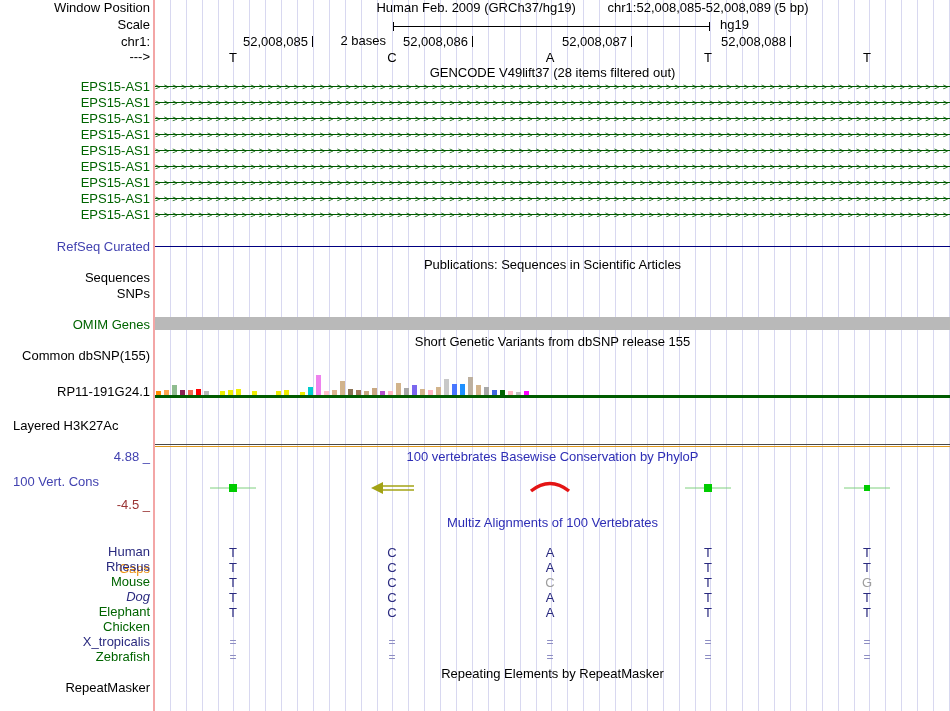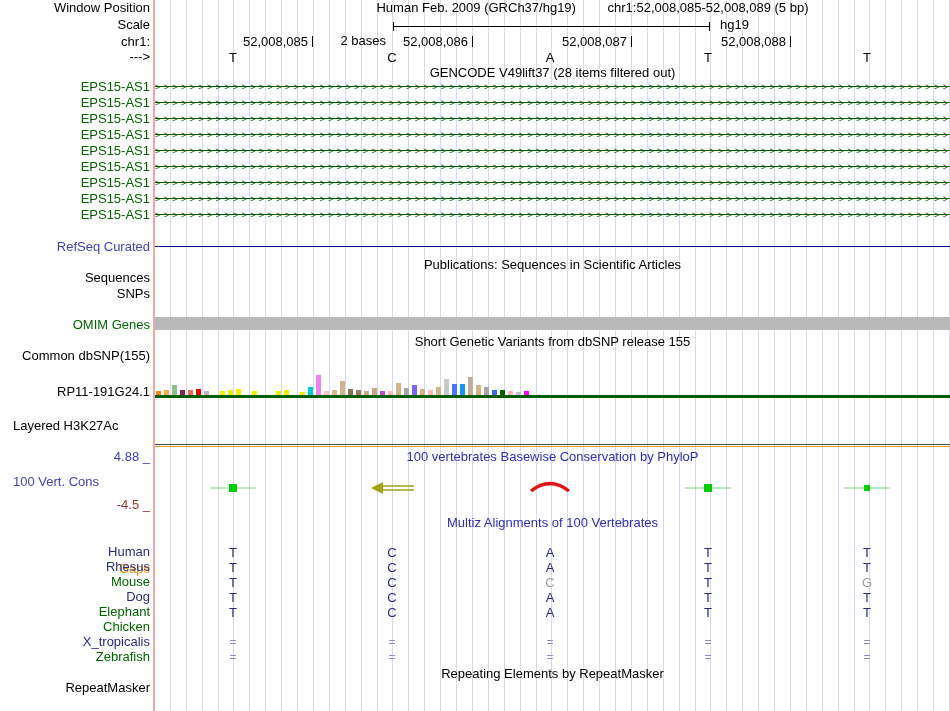--- a/index.html
+++ b/index.html
@@ -203,21 +203,21 @@
       <div class="nt" style="left: 392px; top: 560px;">C</div>
       <div class="nt" style="left: 550px; top: 560px;">A</div>
       <div class="nt" style="left: 708px; top: 560px;">T</div>
       <div class="nt" style="left: 867px; top: 560px;">T</div>
       <div class="lbl green" style="top: 575px;">Mouse</div>
       <div class="nt" style="left: 233px; top: 575px;">T</div>
       <div class="nt" style="left: 392px; top: 575px;">C</div>
       <div class="nt muted" style="left: 550px; top: 575px;">C</div>
       <div class="nt" style="left: 708px; top: 575px;">T</div>
       <div class="nt muted" style="left: 867px; top: 575px;">G</div>
-      <div class="lbl navy" style="top: 590px;">Dog</div>
+      <div class="lbl navy" style="top: 590px; font-style: italic;">Dog</div>
       <div class="nt" style="left: 233px; top: 590px;">T</div>
       <div class="nt" style="left: 392px; top: 590px;">C</div>
       <div class="nt" style="left: 550px; top: 590px;">A</div>
       <div class="nt" style="left: 708px; top: 590px;">T</div>
       <div class="nt" style="left: 867px; top: 590px;">T</div>
       <div class="lbl green" style="top: 605px; padding-left: 12px;">Elephant</div>
       <div class="nt" style="left: 233px; top: 605px;">T</div>
       <div class="nt" style="left: 392px; top: 605px;">C</div>
       <div class="nt" style="left: 550px; top: 605px;">A</div>
       <div class="nt" style="left: 708px; top: 605px;">T</div>

